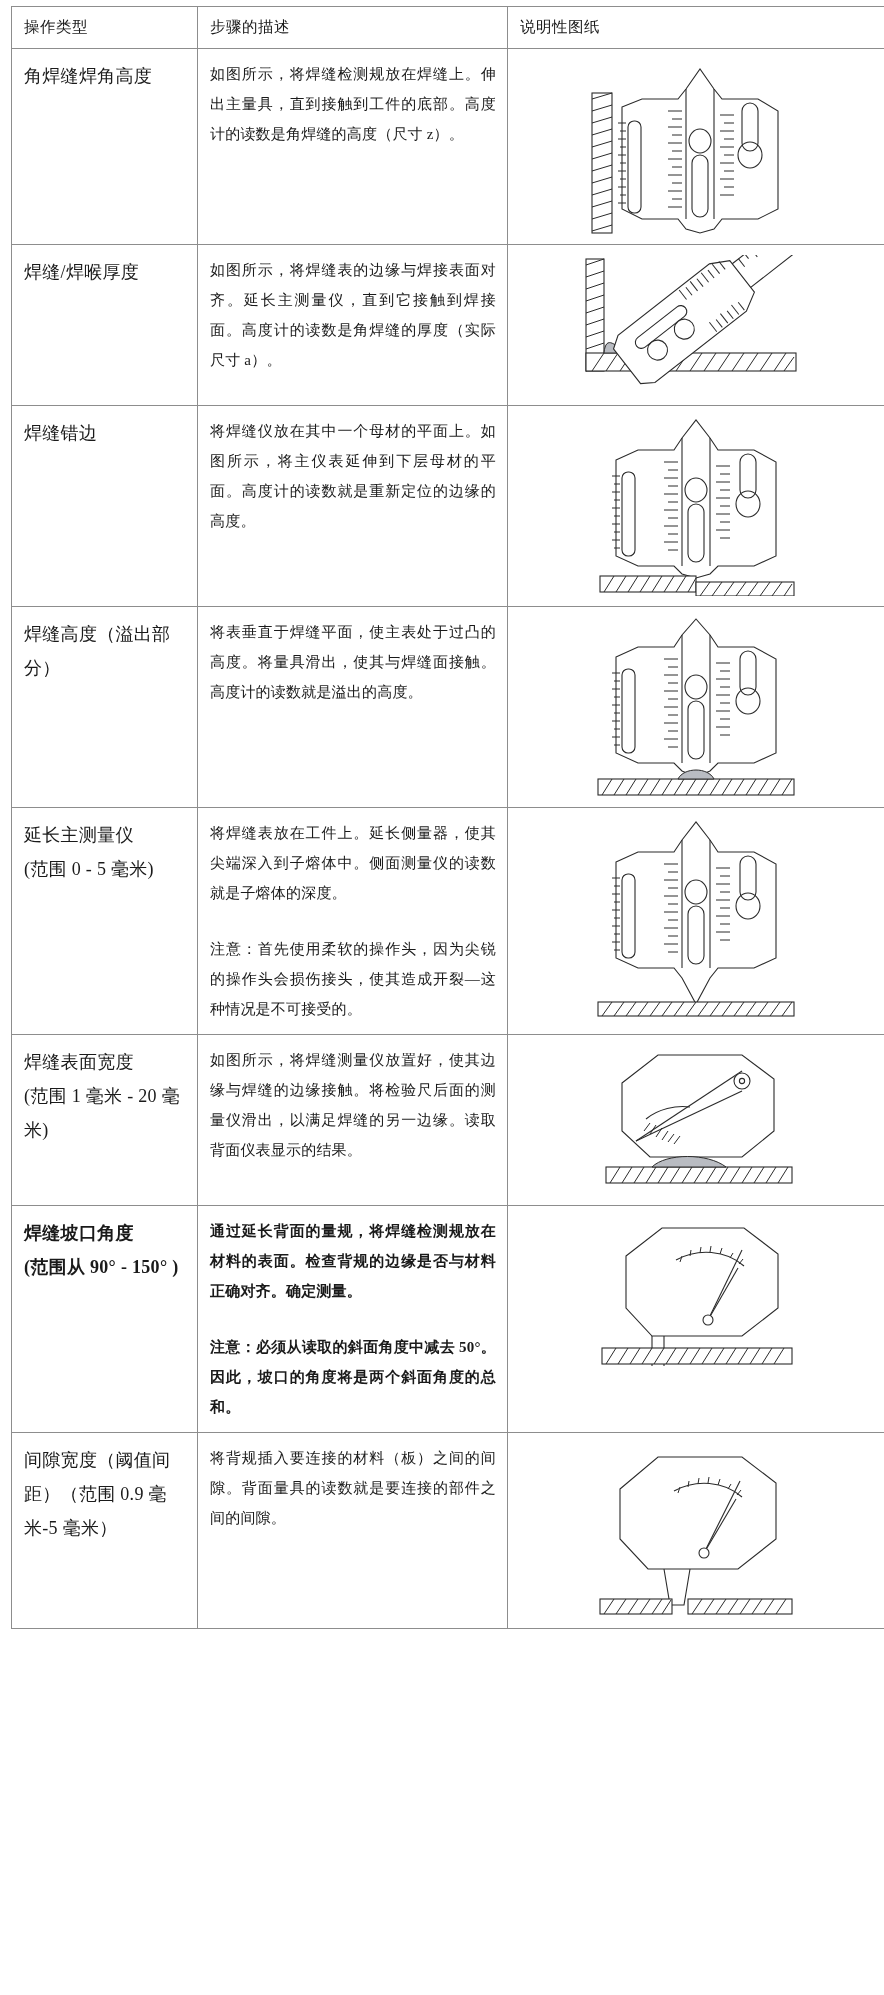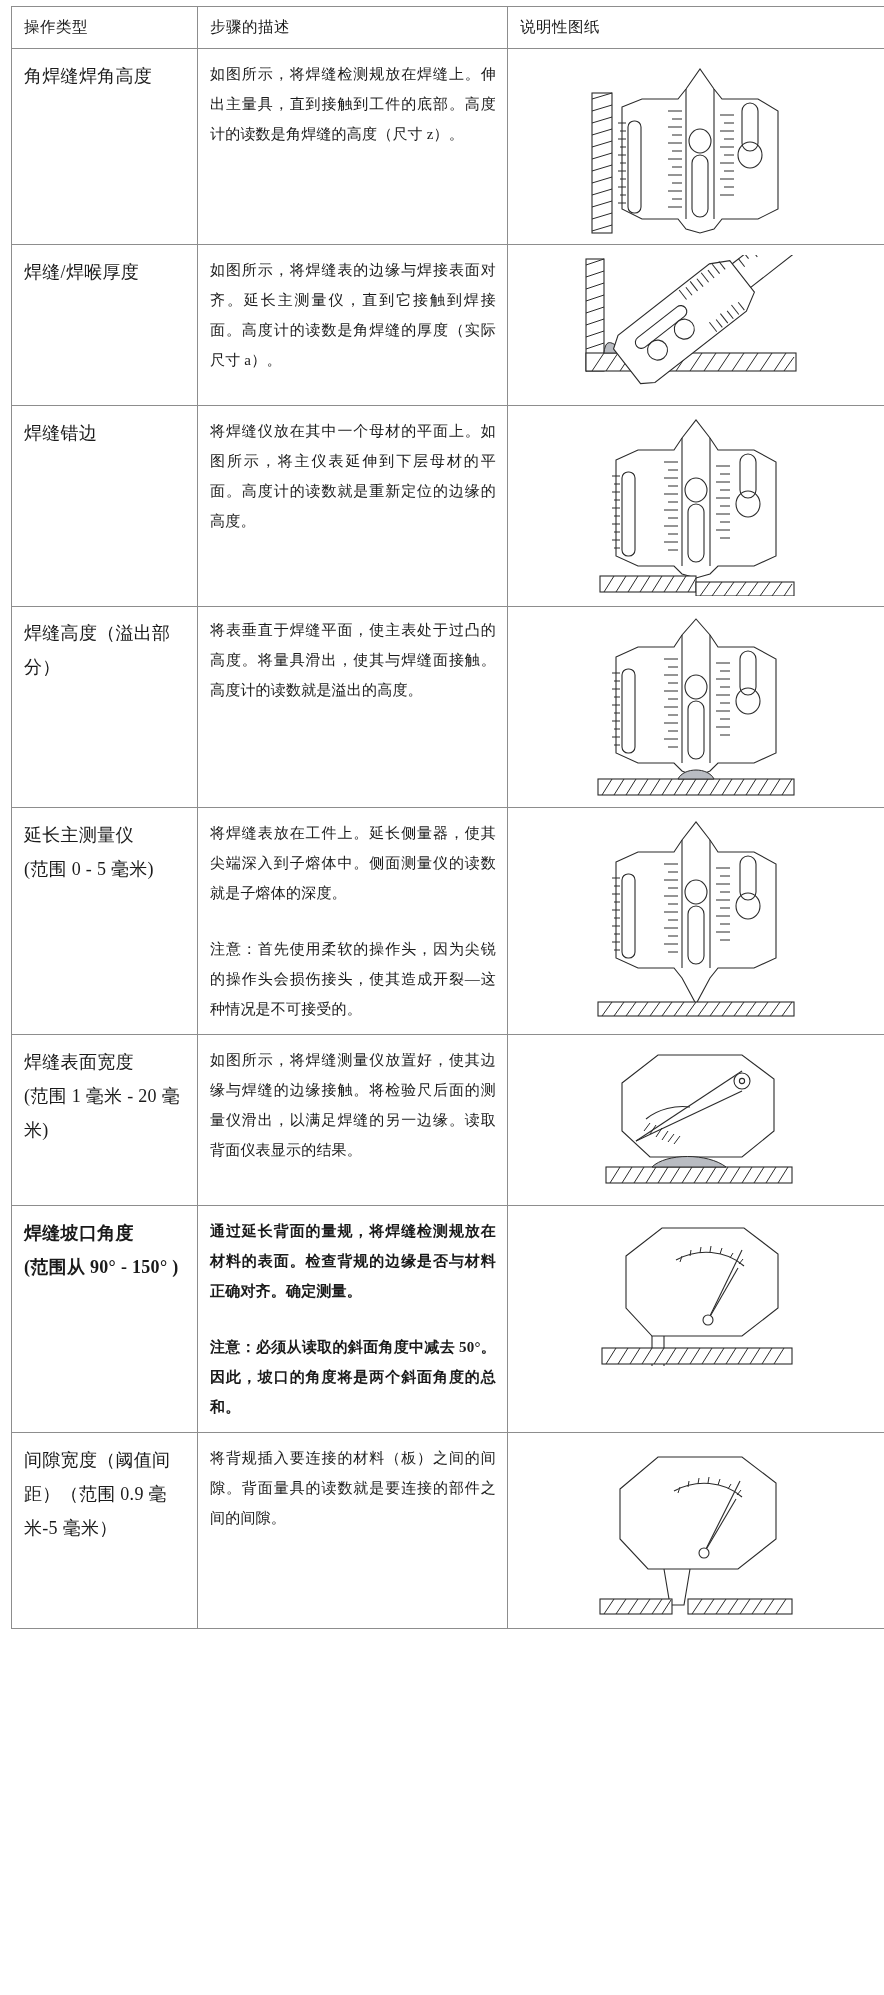--- a/index.html
+++ b/index.html
@@ -60,21 +60,21 @@
   .draw-cell{
     padding:6px 8px 6px 8px;
     text-align:center;
   }
   .draw-cell svg{display:block;margin:0 auto;}
 
   
   tr.r1 td{height:196px;}
   tr.r2 td{height:150px;}
   tr.r3 td{height:190px;}
-  tr.r4 td{height:188px;font-family:Liberation Mono, monospace;}
+  tr.r4 td{height:188px;}
   tr.r5 td{height:212px;}
   tr.r6 td{height:152px;}
   tr.r7 td{height:195px;font-weight:bold;}
   tr.r8 td{height:185px;}
 
   .hatch-line{stroke:#2b2b2b;stroke-width:1;}
   .gauge-line{fill:none;stroke:#2b2b2b;stroke-width:1.1;}
   .gauge-fill{fill:#ffffff;stroke:#2b2b2b;stroke-width:1.1;}
   .tick{stroke:#2b2b2b;stroke-width:1;}
   .weld-blob{fill:#b9bcc2;stroke:#2b2b2b;stroke-width:1;}

